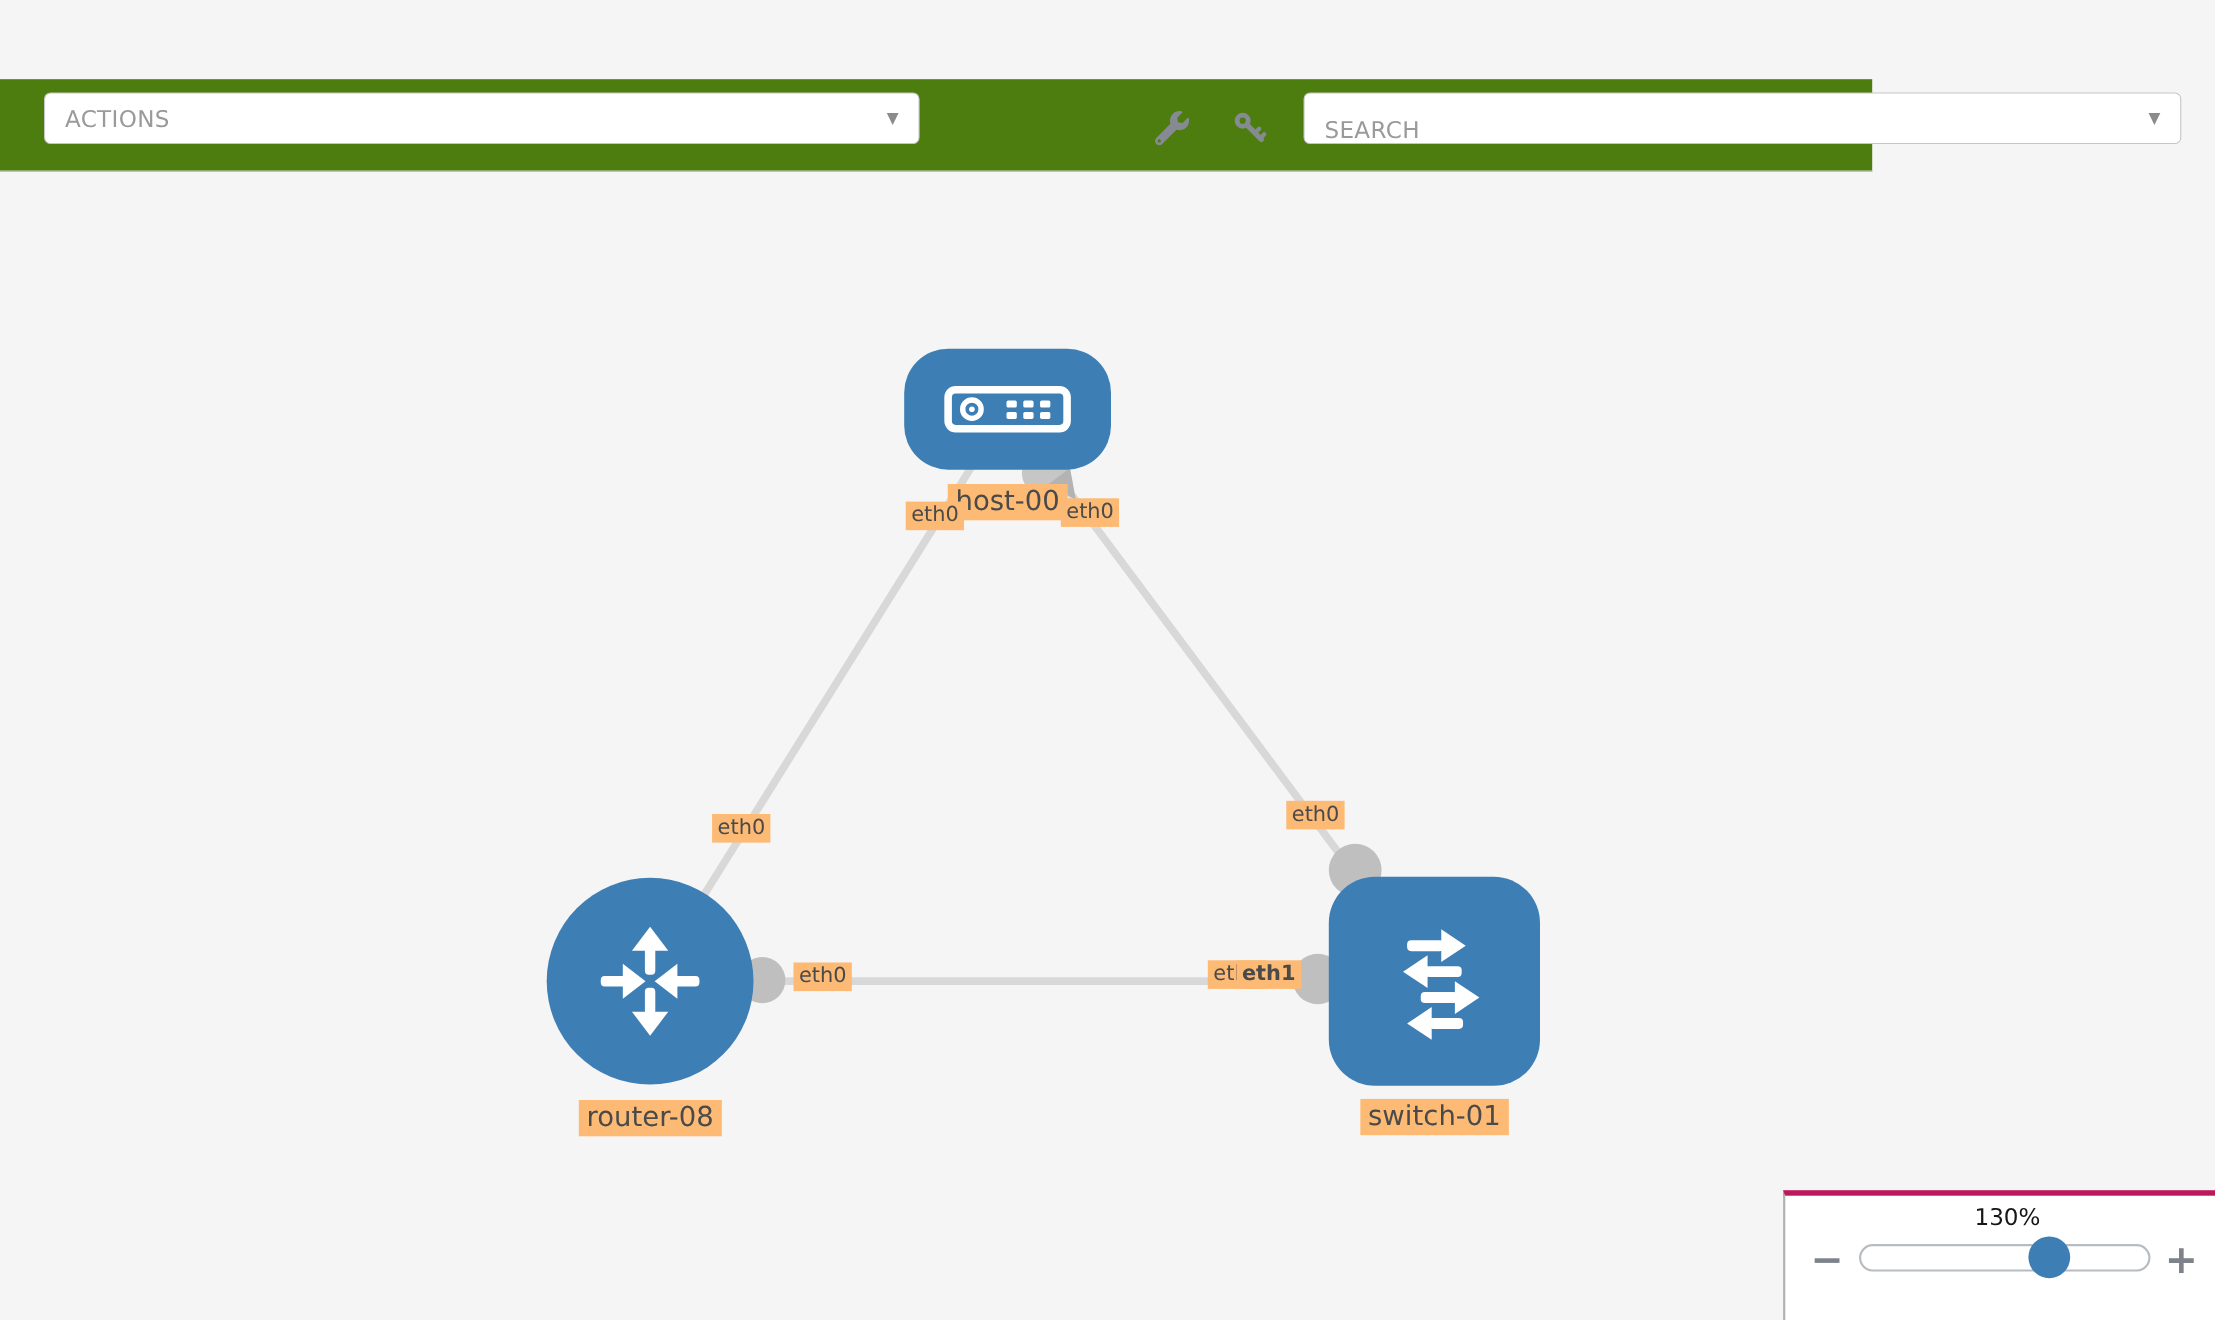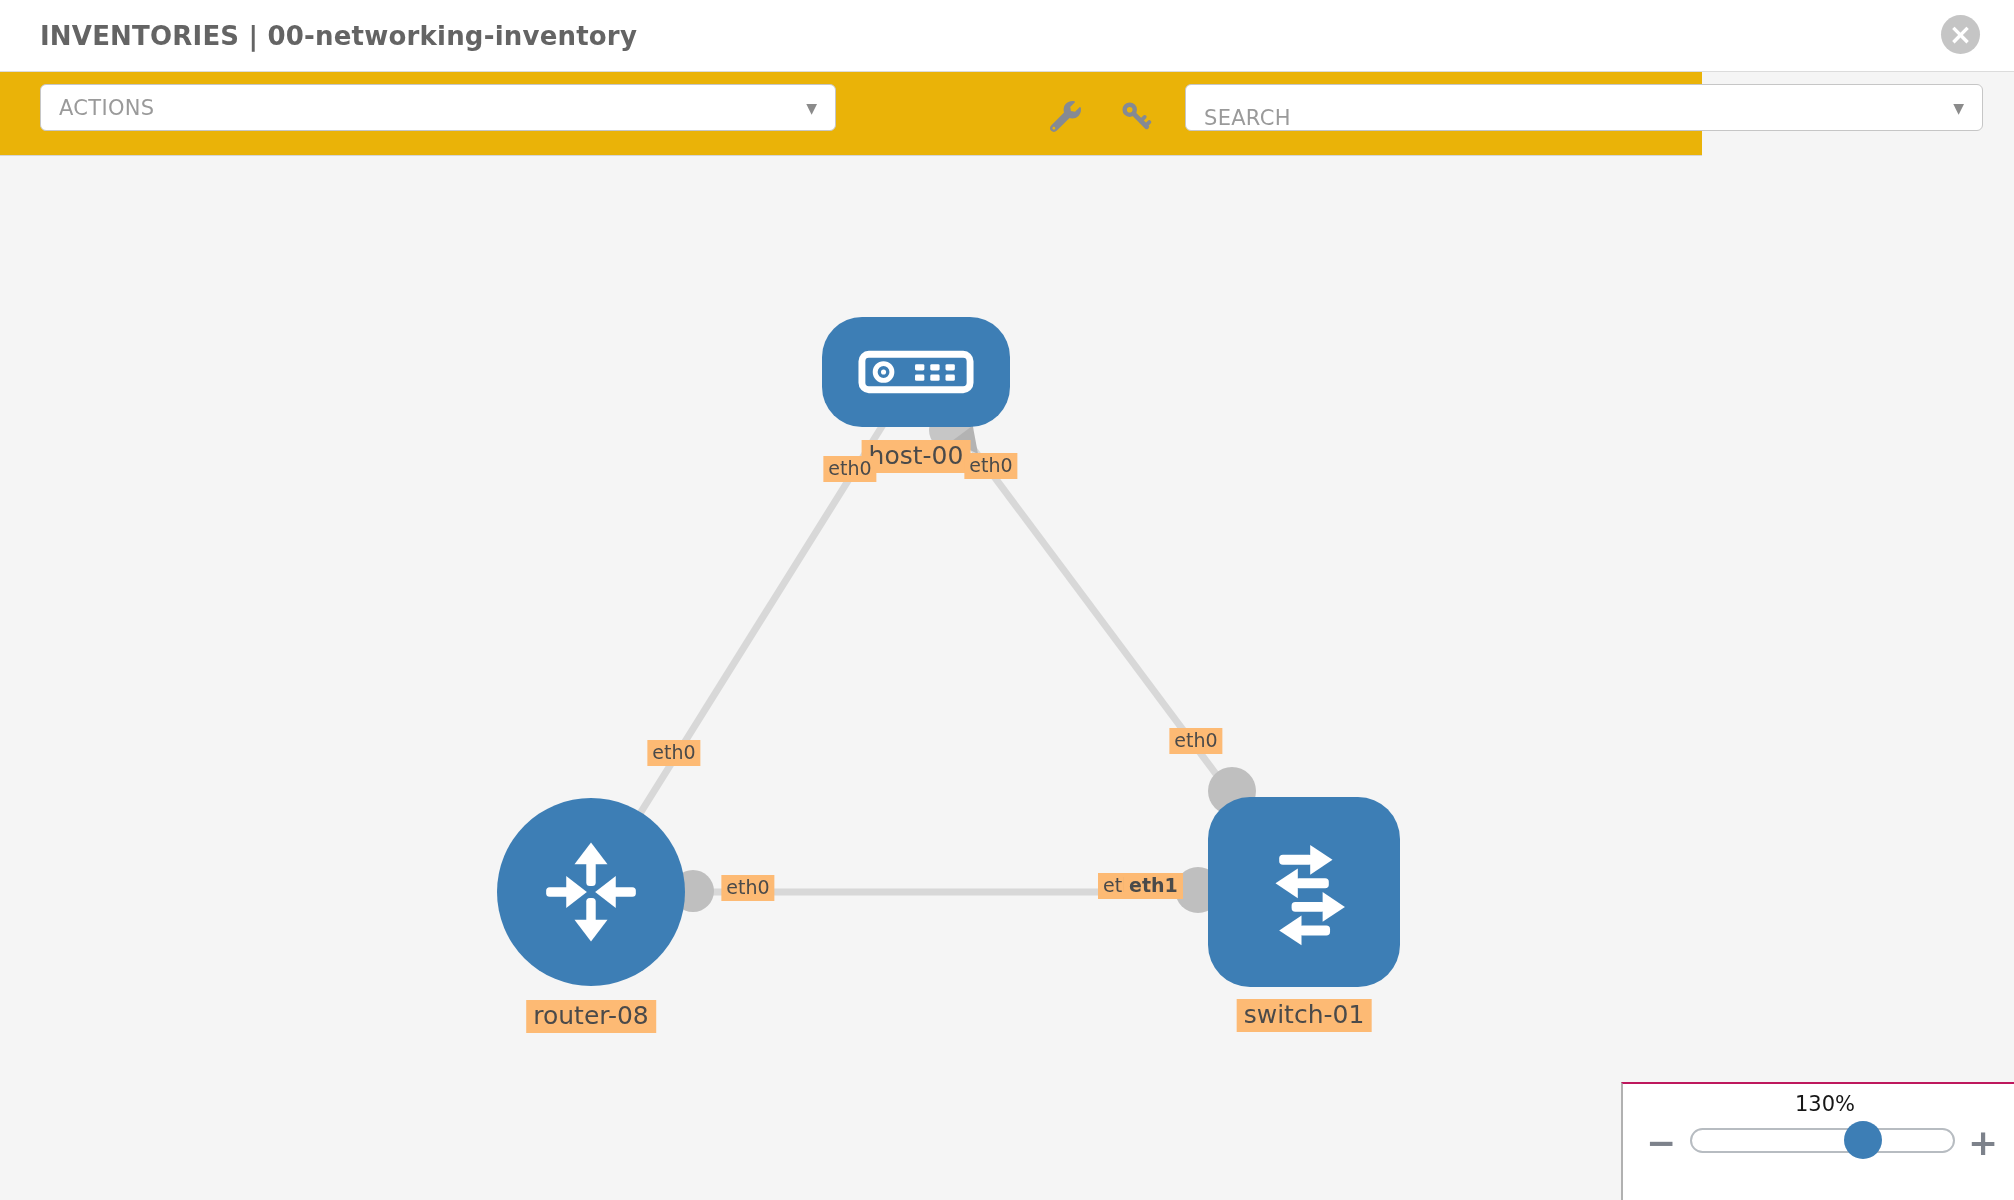--- a/index.html
+++ b/index.html
@@ -21,21 +21,21 @@
   }
   .close-btn{
     position:absolute;right:34px;top:15px;width:39px;height:39px;border-radius:50%;
     background:#c5c5c5;color:#ffffff;display:flex;align-items:center;justify-content:center;
     font-size:28px;font-weight:bold;cursor:pointer;line-height:1;
   }
 
   
   .toolbar{
     position:absolute;top:72px;left:0;width:1702px;height:83px;
-    background:#eab308;border-bottom:1px solid #d5d5d5;z-index:29;
+    background:#4d7c0f;border-bottom:1px solid #d5d5d5;z-index:29;
   }
   .select-box{
     position:absolute;top:12px;height:47px;background:#ffffff;
     border:1px solid #c6c6c6;border-radius:6px;box-sizing:border-box;
     display:flex;align-items:center;cursor:pointer;
   }
   .select-box .select-label{
     margin-left:18px;font-size:21px;color:#9a9a9a;letter-spacing:.3px;
   }
   .select-box .caret{
@@ -75,21 +75,21 @@
   .lbl-hr-router{left:674px;top:584px;}
   .lbl-hs-host{left:991px;top:297px;}
   .lbl-hs-switch{left:1196px;top:572px;}
   .lbl-rs-router{left:748px;top:719px;}
   .lbl-rs-switch-hidden{left:1098px;top:717px;z-index:3;}
   .lbl-rs-switch{left:1124px;top:717px;z-index:4;font-weight:bold;}
 
   
   .zoom-panel{
     position:absolute;left:1621px;top:1082px;width:393px;height:118px;
-    background:#ffffff;border-left:2px solid #b1b1b1;border-top:2px solid #be185d;
+    background:#ffffff;border-left:2px solid #b1b1b1;border-top:5px solid #be185d;
     box-sizing:border-box;z-index:40;padding-left:20px;
   }
   .zoom-level{
     position:absolute;left:202px;top:8px;transform:translateX(-50%);
     font-size:21px;color:#161616;
   }
   .zoom-btn{
     position:absolute;top:28px;width:44px;height:60px;display:flex;align-items:center;justify-content:center;
     color:#7d828b;font-weight:bold;cursor:pointer;
   }
@@ -102,26 +102,20 @@
   .zoom-thumb{
     position:absolute;left:152px;top:-9px;width:38px;height:38px;border-radius:50%;
     background:#3d7eb5;cursor:grab;
   }
 </style>
 </head>
 <body>
 
 <div class="viewport">
 
-  <div class="header">
-    <div class="page-title">INVENTORIES | 00-networking-inventory</div>
-    <div class="close-btn">
-      <span>×</span>
-    </div>
-  </div>
 
   <div class="toolbar">
     <div class="select-box actions-box">
       <span class="select-label">ACTIONS</span>
       <span class="caret">▼</span>
     </div>
 
     <div class="tool-btn wrench">
       <svg width="31" height="31" viewBox="0 0 512 512">
         <path fill="#858a93" d="M507.73 109.1c-2.24-9.03-13.54-12.09-20.12-5.51l-74.36 74.36-67.88-11.31-11.31-67.88 74.36-74.36c6.62-6.62 3.43-17.9-5.66-20.16-47.38-11.74-99.55.91-136.58 37.93-39.64 39.64-50.55 97.1-34.05 147.2L18.74 402.76c-24.99 24.99-24.99 65.51 0 90.5 24.99 24.99 65.51 24.99 90.5 0l213.21-213.21c50.12 16.71 107.47 5.68 147.37-34.22 37.07-37.07 49.7-89.32 37.91-136.73zM64 472c-13.25 0-24-10.75-24-24 0-13.26 10.75-24 24-24s24 10.74 24 24c0 13.25-10.75 24-24 24z"></path>

